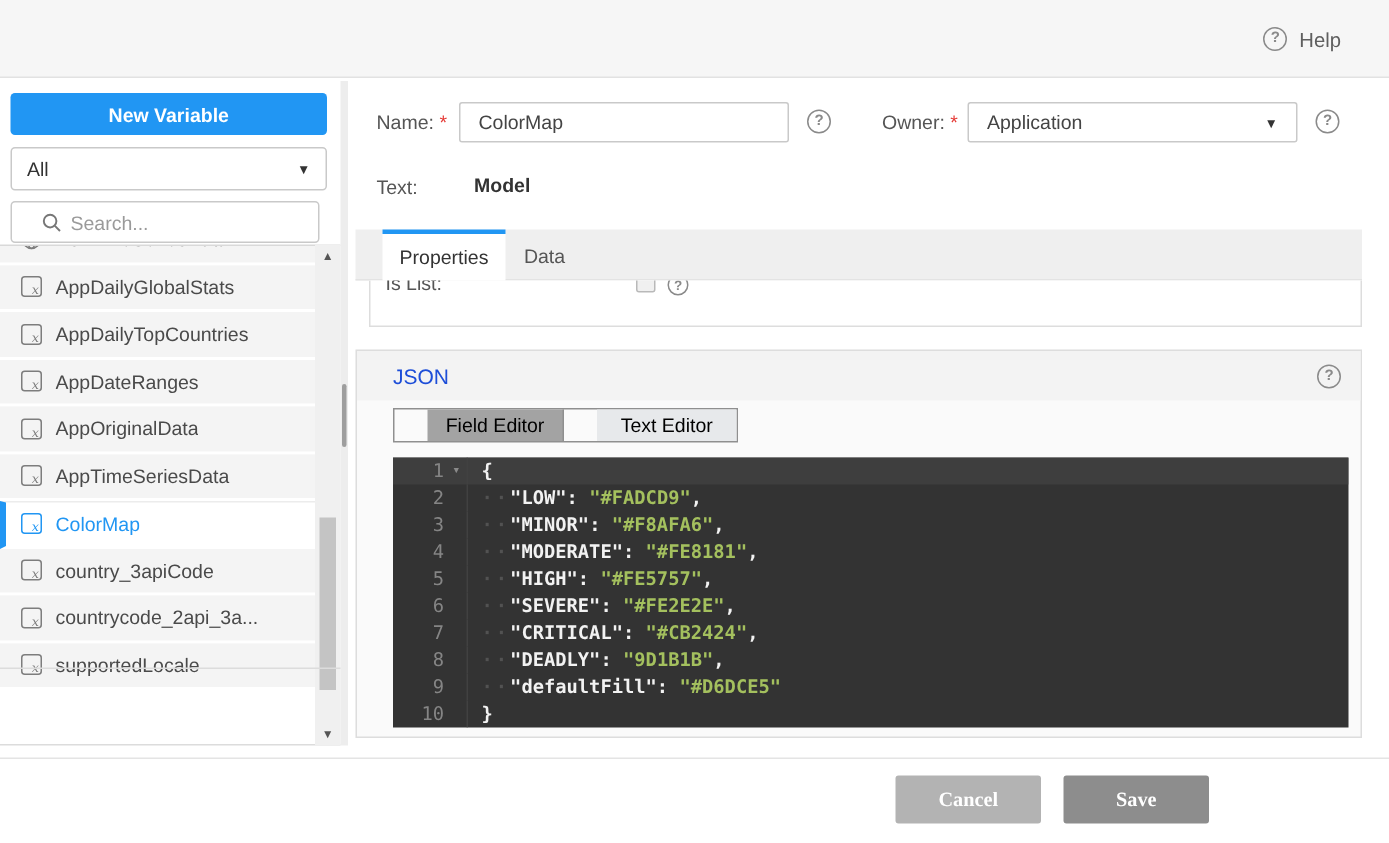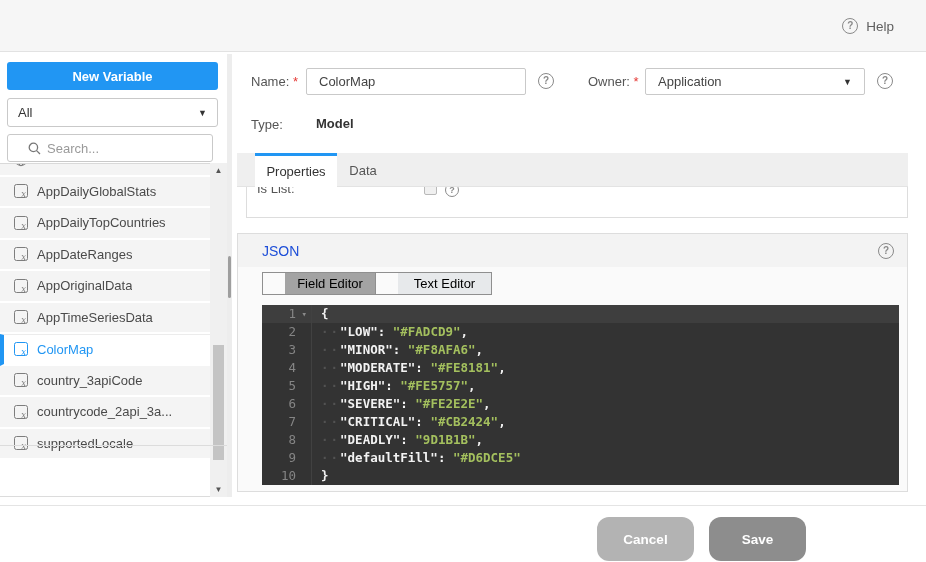--- a/index.html
+++ b/index.html
@@ -114,22 +114,22 @@
   .fold { position:absolute; right:1px; top:0; font-size:9px; color:#8a8a8a; cursor:pointer; }
   .lcode { border-left:1px solid #414141; margin-left:3px; padding-left:9px; }
   .ind { color:#525252; letter-spacing:2px; }
   .tok-plain { color:#f2f2f2; }
   .tok-key { color:#f2f2f2; }
   .tok-val { color:#a4c05e; }
 
   
   .divider { position:absolute; left:0; top:505px; width:926px; height:1px; background:#e4e4e4; }
   .side-bottom { position:absolute; left:0; top:445px; width:227px; height:1px; background:#dcdcdc; }
-  .fbtn { position:absolute; top:517px; height:44px; border:none; border-radius:12px; color:#fff;
-          font-size:13.5px; font-weight:700; font-family:Liberation Sans, sans-serif; cursor:pointer;
+  .fbtn { position:absolute; top:517px; height:32px; border:none; border-radius:2px; color:#fff;
+          font-size:13.5px; font-weight:700; font-family:Liberation Serif, serif; cursor:pointer;
           display:flex; align-items:center; justify-content:center; }
   .btn-cancel { left:597px; width:97px;  background:#b3b3b3; }
   .btn-save   { left:709px; width:97px;  background:#8d8d8d; }
   .btn-sc     { left:820px; width:101px; background:#2196f3; }
 </style>
 </head>
 <body>
 
 <div class="app">
 
@@ -246,21 +246,21 @@
 
     <div class="f-label owner-label">
       <span>Owner:</span> <span class="req">*</span>
     </div>
     <div class="owner-sel">
       <span>Application</span>
       <span class="caret">▼</span>
     </div>
     <span class="qicon owner-q">?</span>
 
-    <div class="f-label type-label">Type:</div>
+    <div class="f-label type-label">Text:</div>
     <div class="type-value">Model</div>
 
     <div class="tabstrip">
       <div class="tab active">Properties</div>
       <div class="tab idle">Data</div>
     </div>
 
     <div class="islist-box">
       <div class="islist-label">Is List:</div>
       <span class="islist-check"></span>

